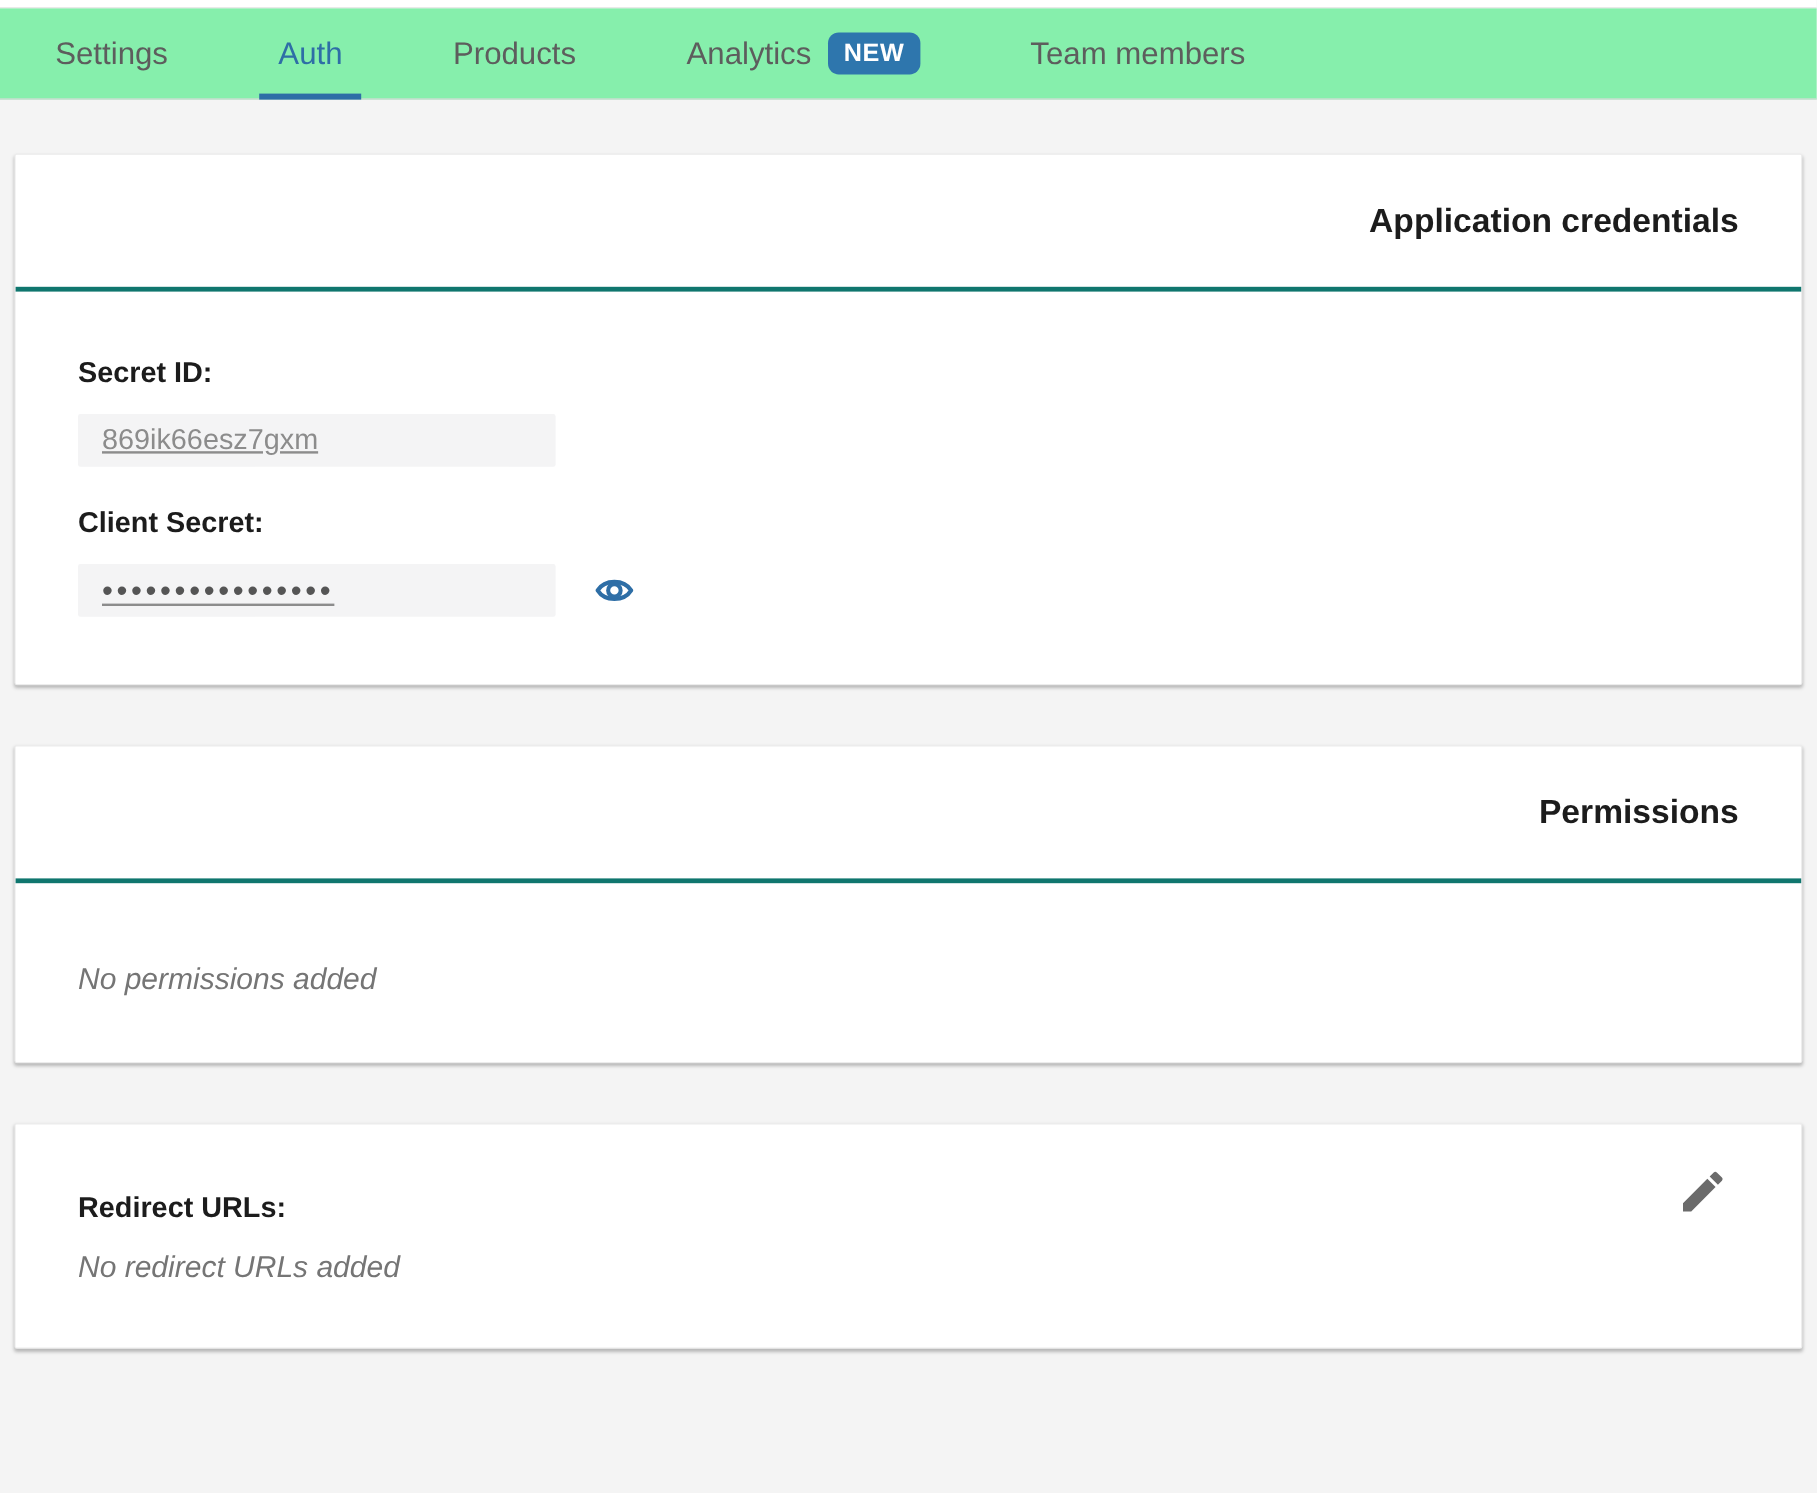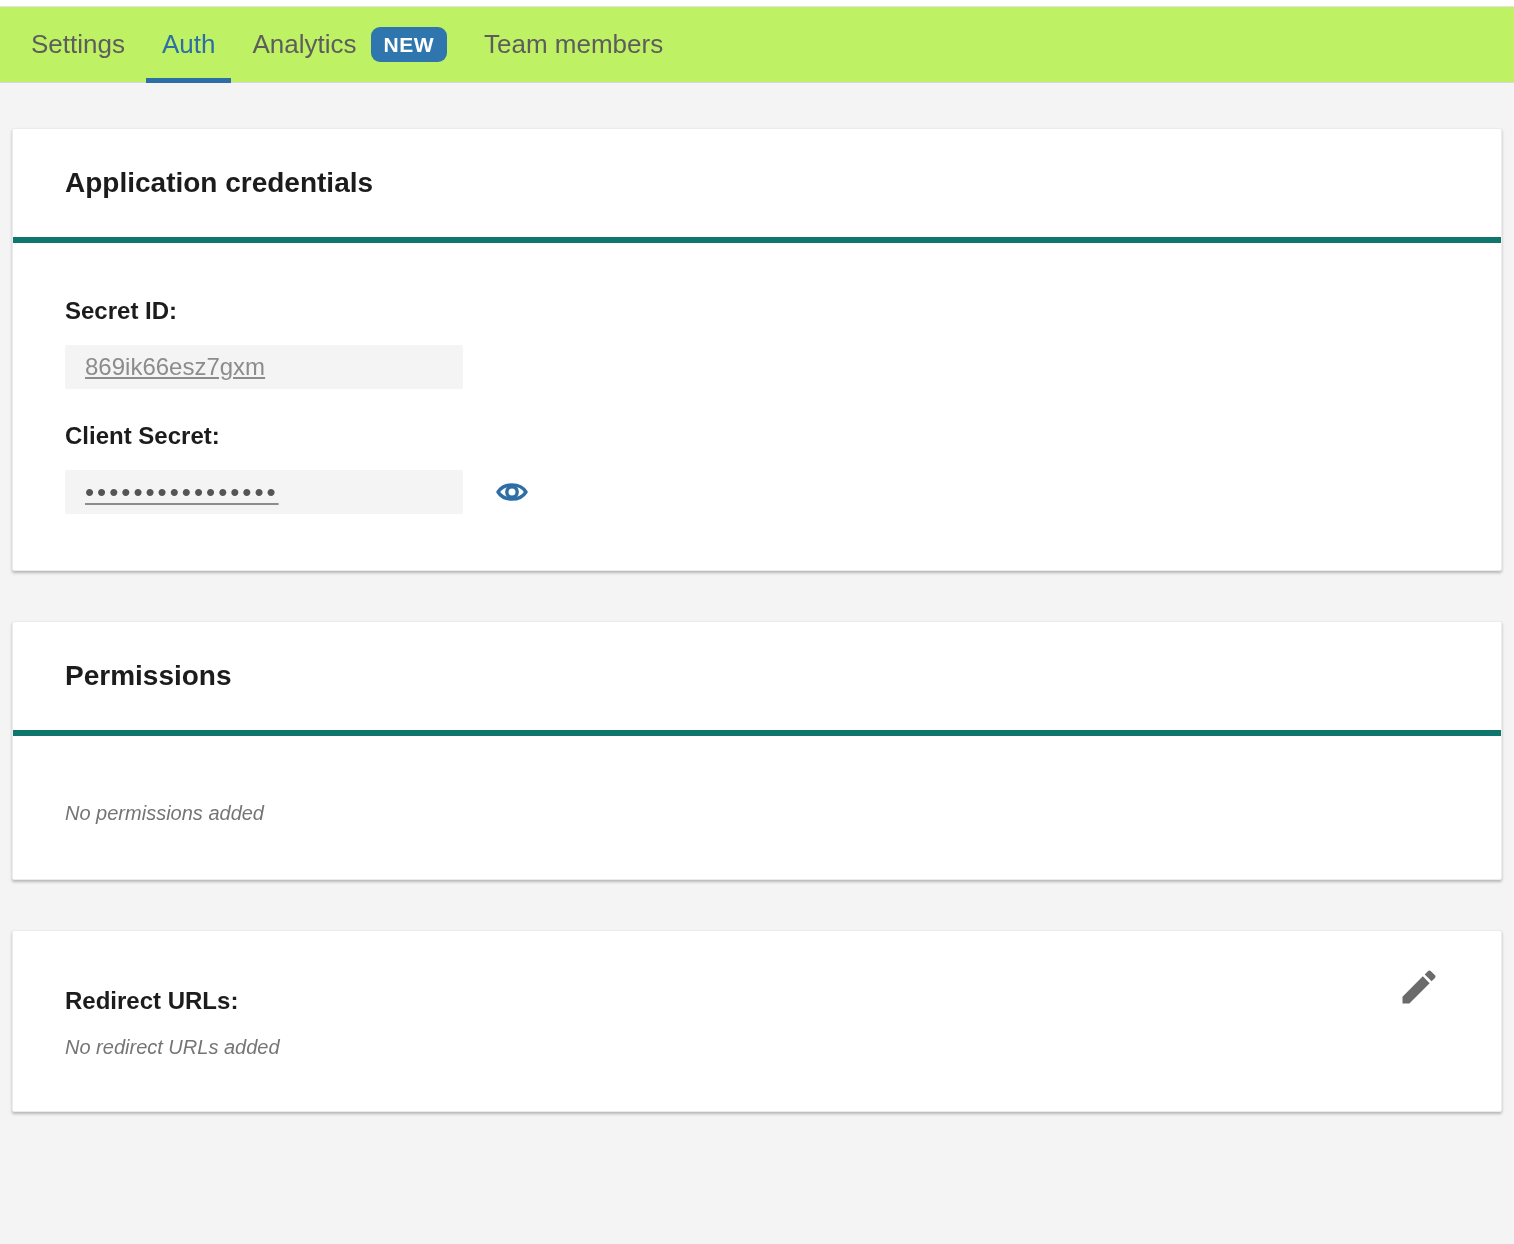--- a/index.html
+++ b/index.html
@@ -9,27 +9,27 @@
     width: 1514px;
     height: 1244px;
     background: #f4f4f4;
     font-family: "Liberation Sans", sans-serif;
     color: #1c1c1c;
   }
 
   
   .top-strip { height: 7px; background: #fff; border-bottom: 1px solid #e4e4e4; }
   .tabbar {
-    background: #bef264;
+    background: #86efac;
     height: 76px;
     border-bottom: 1px solid #d9d9d9;
     display: flex;
     align-items: center;
-    gap: 37px;
-    padding-left: 31px;
+    gap: 92px;
+    padding-left: 46px;
   }
   .tab {
     position: relative;
     height: 100%;
     display: flex;
     align-items: center;
     gap: 14px;
     font-size: 26px;
     color: #5d5d5d;
     cursor: pointer;
@@ -62,21 +62,22 @@
     border: 1px solid #ececec;
     border-radius: 2px;
     box-shadow: 0 2px 3px rgba(0,0,0,0.25);
     margin-bottom: 50px;
   }
   .card-header {
     height: 114px;
     display: flex;
     align-items: center;
     padding: 0 52px;
-    border-bottom: 6px solid #0f766e;
+    border-bottom: 4px solid #0f766e;
+    justify-content: flex-end;
   }
   .card-title { margin: 0; font-size: 28px; font-weight: 700; color: #1c1c1c; }
 
   
   .cred-body { padding: 54px 52px 56px; }
   .field-label { font-size: 24px; font-weight: 700; color: #1c1c1c; margin-bottom: 20px; }
   .field-box {
     width: 398px;
     height: 44px;
     background: #f4f4f5;
@@ -88,38 +89,41 @@
     color: #8c8c8c;
     text-decoration: underline;
   }
   .client-id-box { margin-bottom: 33px; }
   .secret-row { display: flex; align-items: center; gap: 32px; }
   .dots { font-size: 26px; letter-spacing: 3px; color: #555; line-height: 1; }
   .icon-btn { background: none; border: none; padding: 0; cursor: pointer; display: flex; align-items: center; }
 
   
   .perm-body { padding: 66px 52px 54px; }
-  .empty-text { margin: 0; font-style: italic; font-size: 20px; color: #757575; }
+  .empty-text { margin: 0; font-style: italic; font-size: 25px; color: #757575; }
 
   
   .oauth-body { position: relative; padding: 56px 52px 52px; }
   .redirect-label { margin-bottom: 21px; }
   .edit-btn { position: absolute; top: 34px; right: 60px; }
 </style>
 </head>
 <body>
 
 <header>
   <div class="top-strip"></div>
   <nav class="tabbar">
     <div class="tab">
       <span>Settings</span>
     </div>
     <div class="tab active">
       <span>Auth</span>
+    </div>
+    <div class="tab">
+      <span>Products</span>
     </div>
     <div class="tab">
       <span>Analytics</span>
       <span class="badge">NEW</span>
     </div>
     <div class="tab">
       <span>Team members</span>
     </div>
   </nav>
 </header>

